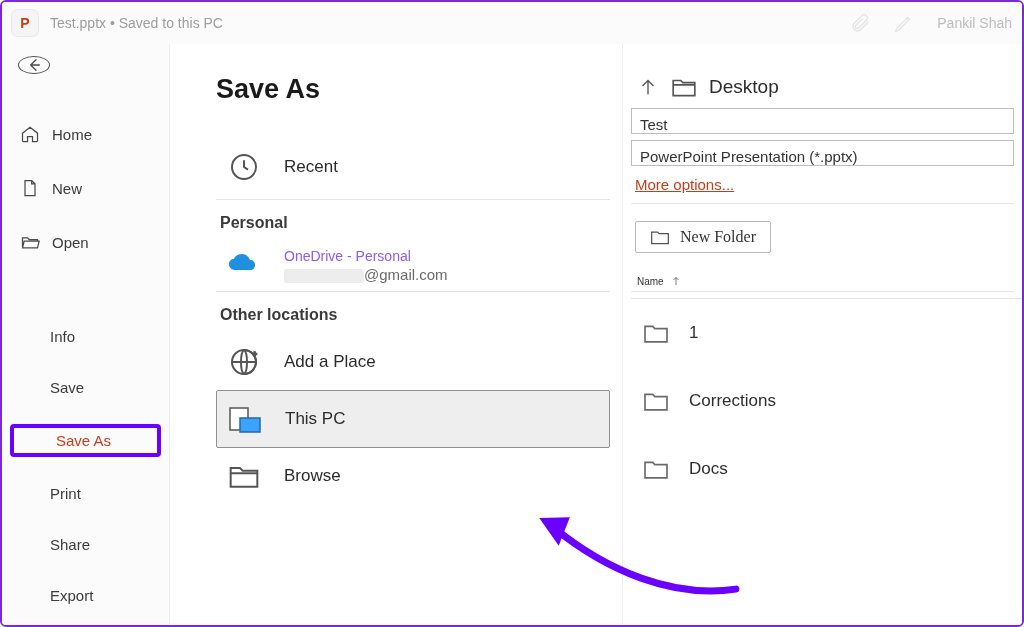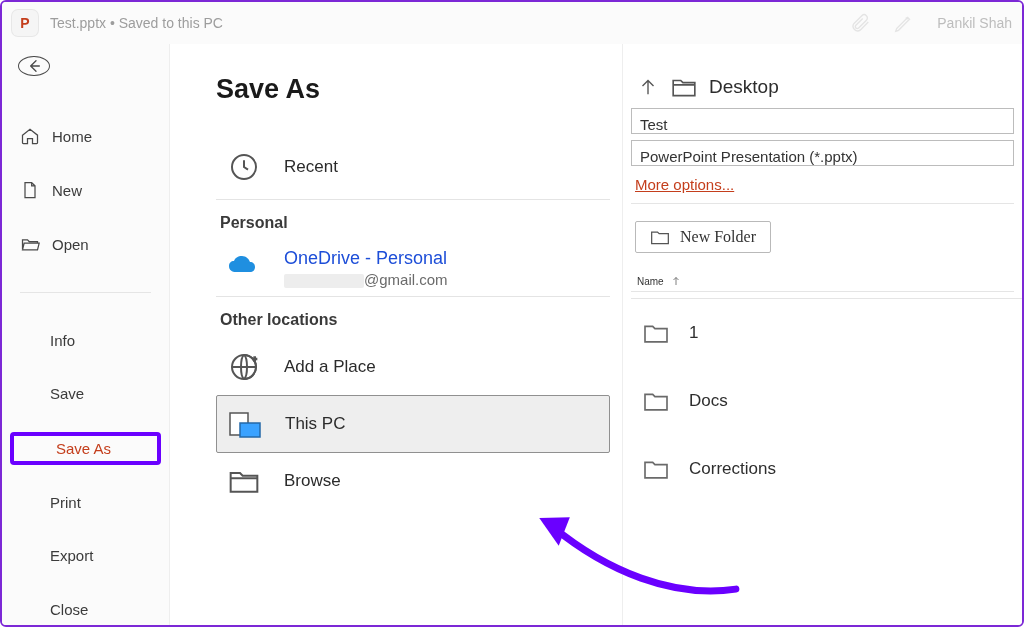--- a/index.html
+++ b/index.html
@@ -125,21 +125,21 @@
     border:1px solid #909090;
     border-radius:2px;
   }
   .section-label {
     font-size:16px; color:#3a3a3a; font-weight:600;
     border-top:1px solid #e4e4e4;
     padding: 14px 0 10px 4px;
     margin-top:4px;
   }
   .od-row { display:flex; align-items:center; gap:22px; padding:6px 10px 4px; cursor:pointer;}
-  .od-row .txt .t1 { font-size:18px; color:#1d4ed8;}
+  .od-row .txt .t1 { font-size:14px; color:#8b5cf6;}
   .od-row .txt .t2 { font-size:15px; color:#6b6b6b; margin-top:2px;}
   .loc-row svg, .od-row svg { stroke:#555;stroke-width:1.5;fill:none;}
   .browse-arrow {
     position:absolute;
     left: 360px;
     top: 478px;
     transform: rotate(10deg);
     pointer-events:none;
   }
   
@@ -241,20 +241,23 @@
       <div class="nav-sub">
           <span>Save</span>
         </div>
       <div class="nav-sub highlight">
           <span>Save As</span>
         </div>
       <div class="nav-sub">
           <span>Print</span>
         </div>
       <div class="nav-sub">
+          <span>Share</span>
+        </div>
+      <div class="nav-sub">
           <span>Export</span>
         </div>
       <div class="nav-sub">
           <span>Close</span>
         </div>
     </div>
 
     <div class="mid">
       <h1>Save As</h1>
 
@@ -366,26 +369,26 @@
               </svg>
             </span>
           <span>1</span>
         </div>
         <div class="file-row">
           <span class="fic">
               <svg width="28" height="22" viewBox="0 0 24 20">
                 <path d="M2 4h7l2 2h11v12H2z"></path>
               </svg>
             </span>
-          <span>Docs</span>
+          <span>Corrections</span>
         </div>
         <div class="file-row">
           <span class="fic">
               <svg width="28" height="22" viewBox="0 0 24 20">
                 <path d="M2 4h7l2 2h11v12H2z"></path>
               </svg>
             </span>
-          <span>Corrections</span>
+          <span>Docs</span>
         </div>
       </div>
     </div>
   </div>
 </div>
 
 </body></html>

